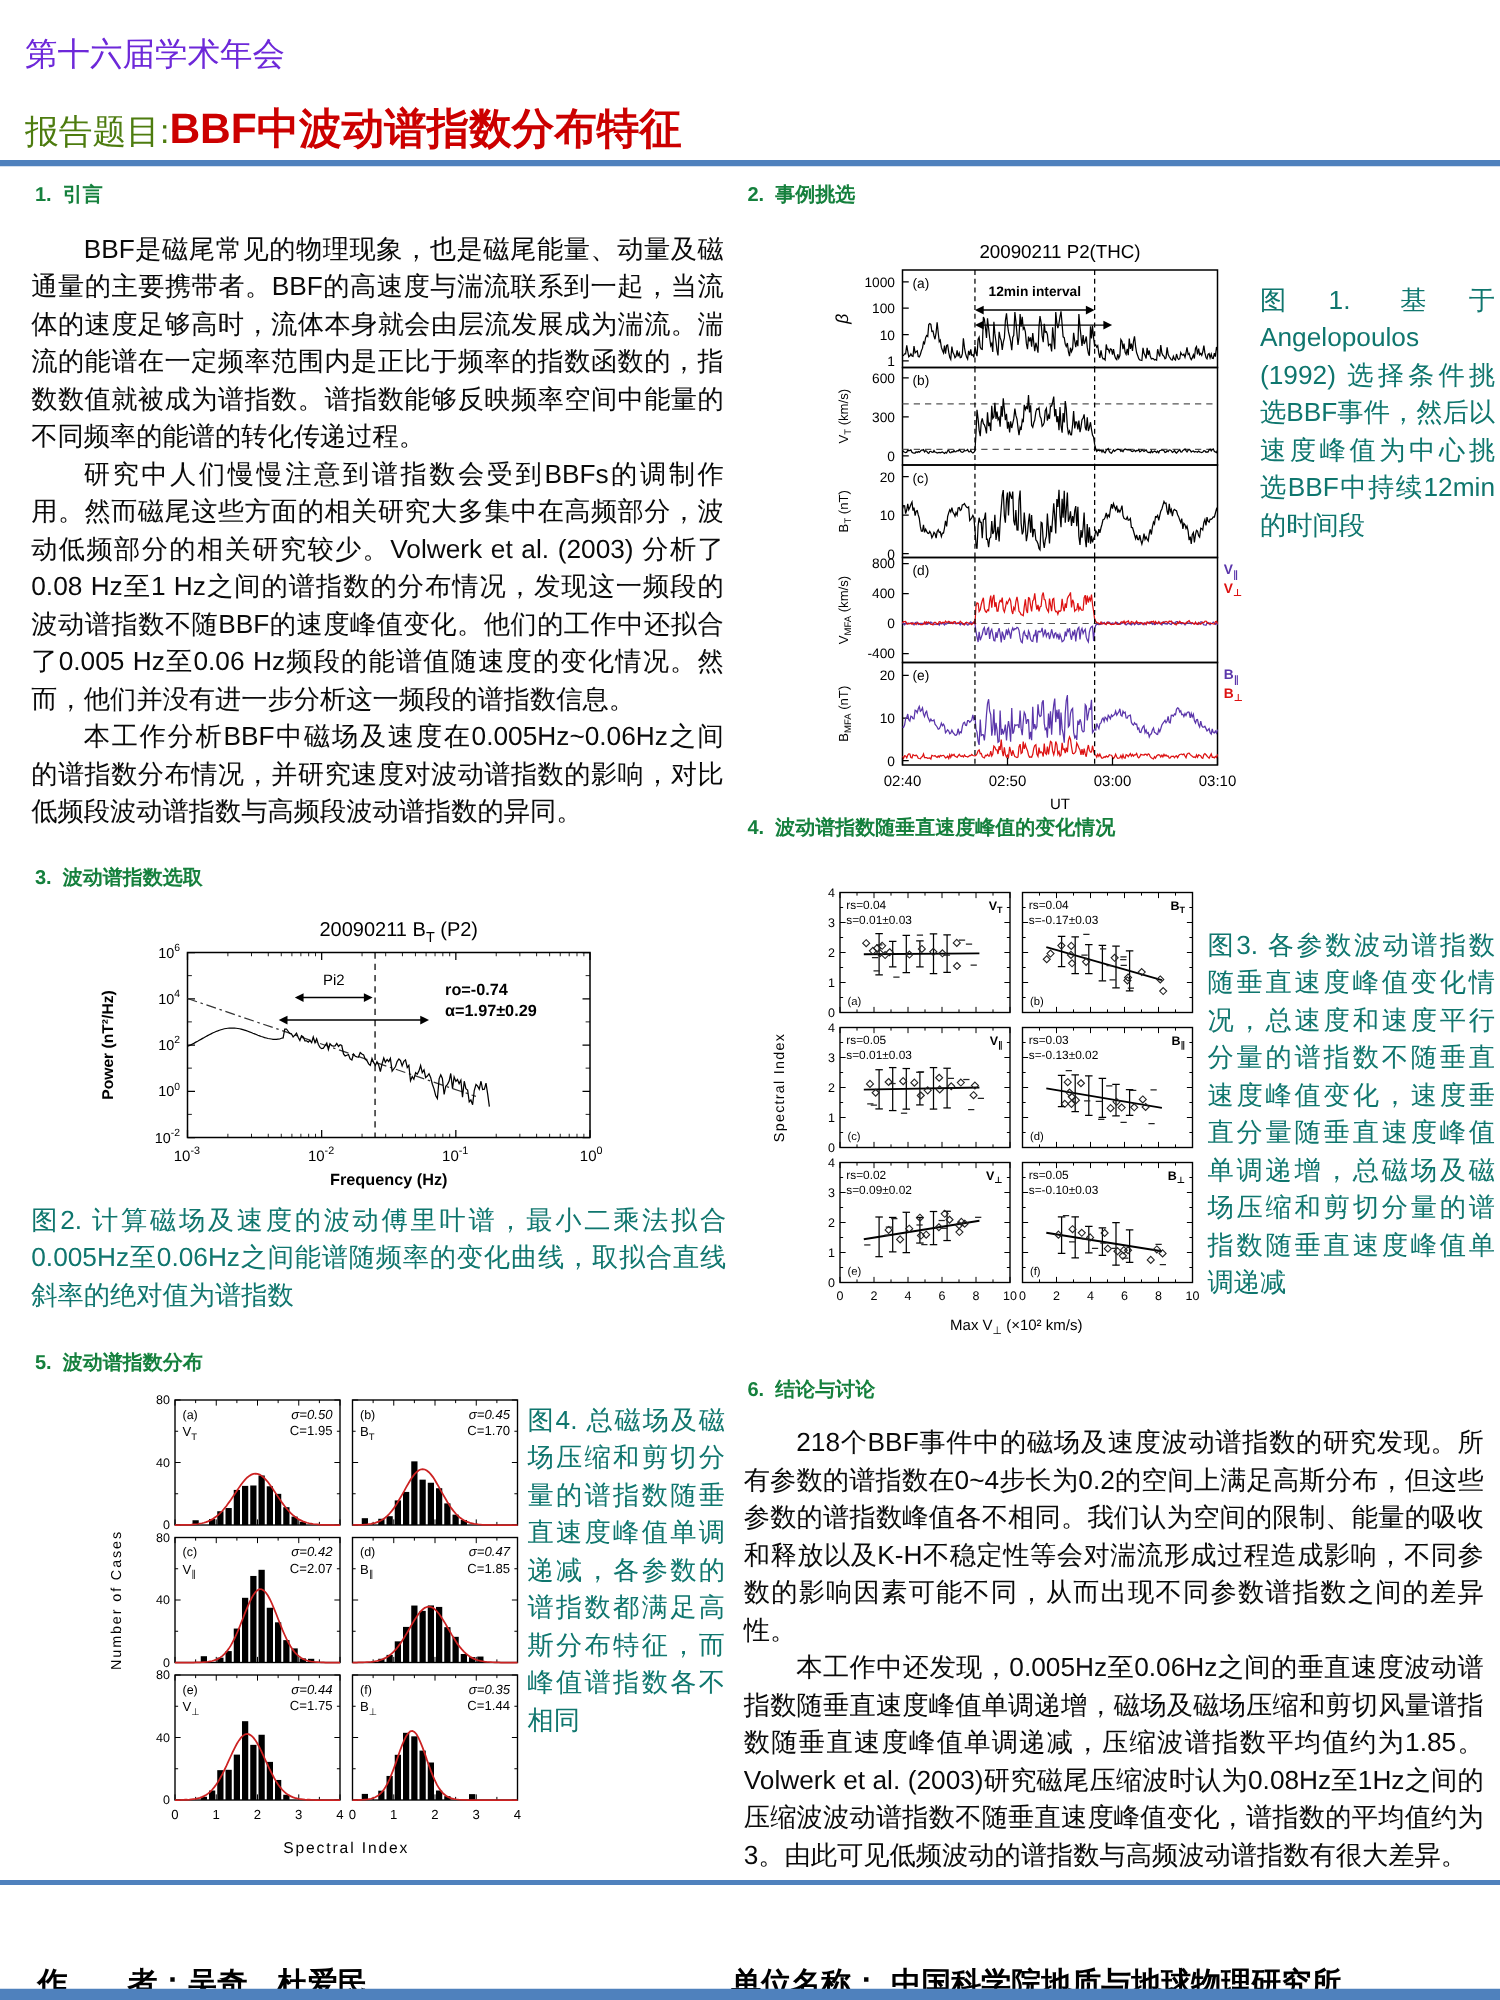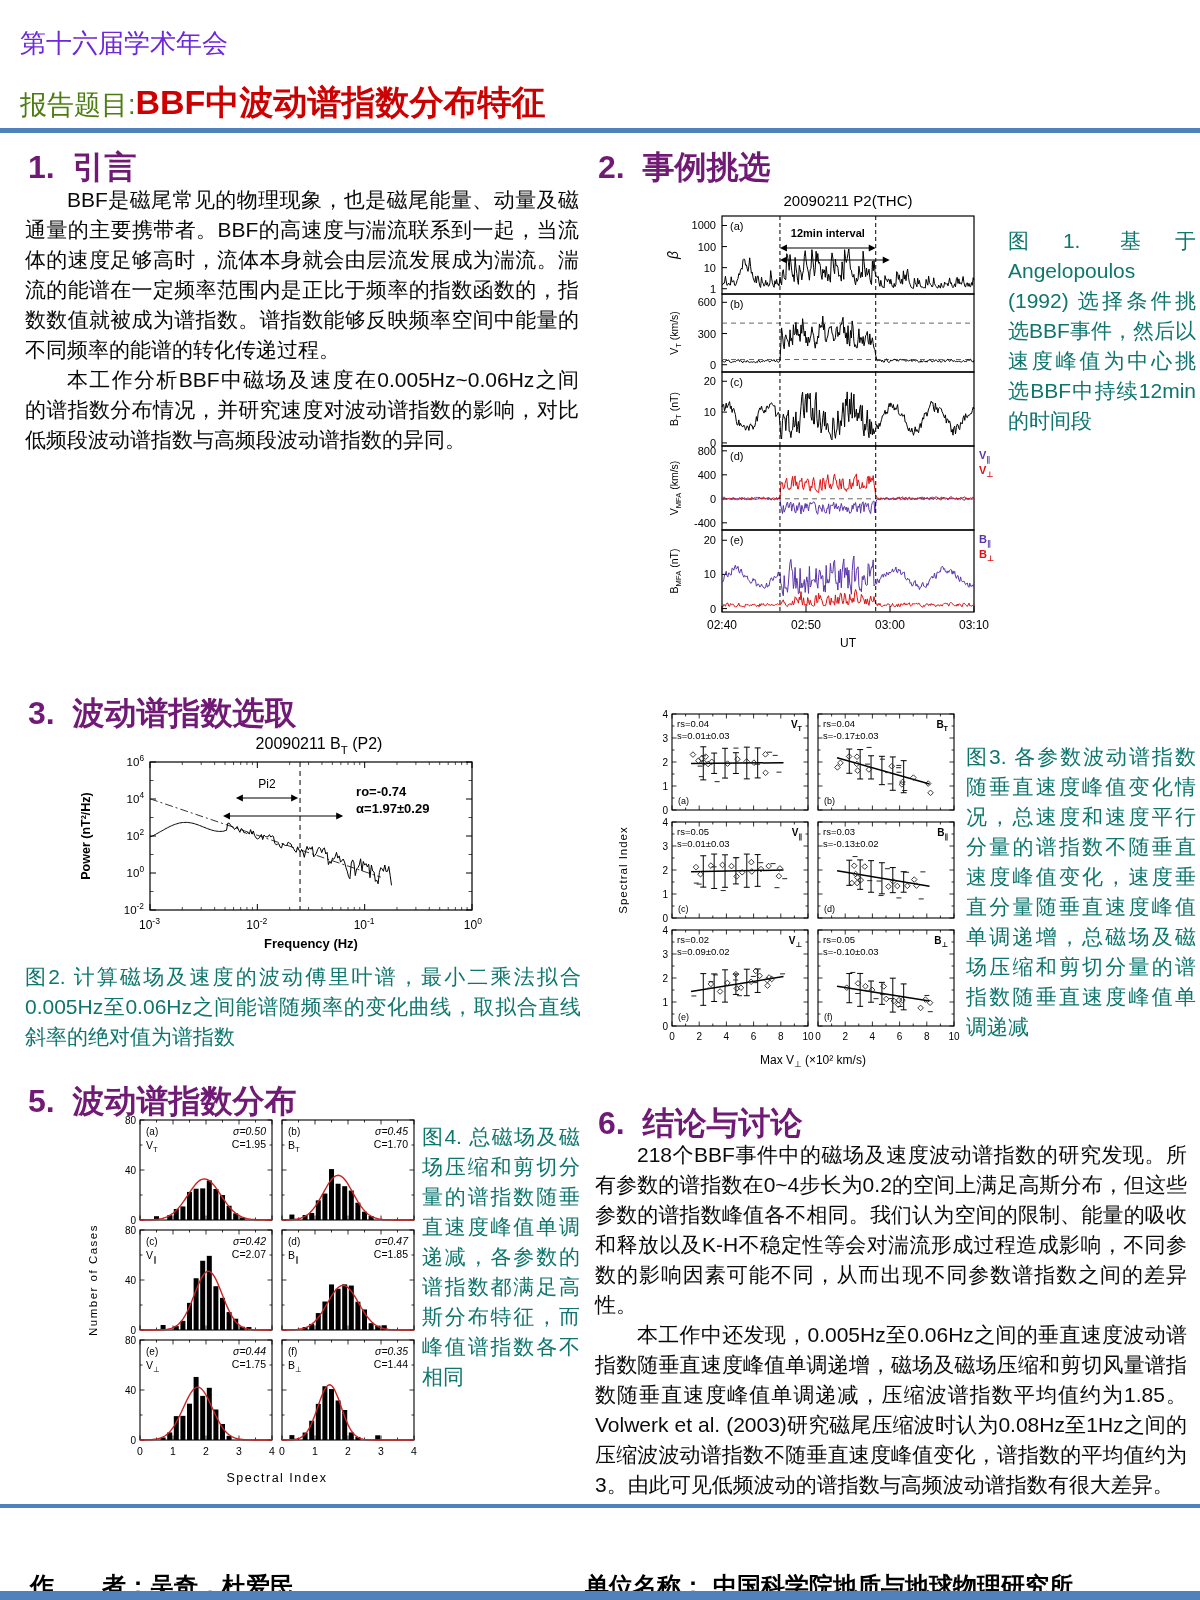--- a/index.html
+++ b/index.html
@@ -3,21 +3,21 @@
 <meta charset="utf-8">
 <style>
   *{margin:0;padding:0;box-sizing:border-box;}
   html,body{background:#ffffff;}
   .page{position:relative;width:1200px;height:1600px;background:#ffffff;overflow:hidden;
         font-family:"Liberation Sans","DejaVu Sans",sans-serif;color:#000;}
   .abs{position:absolute;}
   .h-conf{font-size:26px;color:#6d28d9;}
   .h-line{font-size:27px;color:#4d7c0f;}
   .h-title{color:#cc0000;font-weight:bold;font-size:34px;}
-  .sec-h{color:#701a75;font-weight:bold;font-size:32px;white-space:pre-wrap;}
+  .sec-h{color:#15803d;font-weight:bold;font-size:16px;white-space:pre-wrap;}
   .body-txt{font-size:21px;line-height:30px;color:#0a0a0a;text-align:justify;}
   .body-txt p{text-indent:2em;margin:0;}
   .cap{color:#0f766e;font-size:21px;line-height:30px;text-align:justify;}
   .divider{background:#4f81bd;}
   .footer-lab{font-size:24px;font-weight:bold;color:#000;margin-top:36px;}
   .u-line{display:inline-block;border-bottom:2px solid #a16207;text-align:left;}
   svg text{font-family:"Liberation Sans","DejaVu Sans",sans-serif;}
 </style>
 </head>
 <body>
@@ -26,20 +26,21 @@
 
   <div class="abs h-conf" style="left:20px;top:26px;">第十六届学术年会</div>
   <div class="abs" style="left:20px;top:80px;">
     <span class="h-line">报告题目:</span><span class="h-title">BBF中波动谱指数分布特征</span>
   </div>
   <div class="abs divider" style="left:0;top:128px;width:1200px;height:5px;"></div>
 
   <div class="abs sec-h" style="left:28px;top:146px;">1.  引言</div>
   <div class="abs body-txt" style="left:25px;top:185px;width:554px;">
     <p>BBF是磁尾常见的物理现象，也是磁尾能量、动量及磁通量的主要携带者。BBF的高速度与湍流联系到一起，当流体的速度足够高时，流体本身就会由层流发展成为湍流。湍流的能谱在一定频率范围内是正比于频率的指数函数的，指数数值就被成为谱指数。谱指数能够反映频率空间中能量的不同频率的能谱的转化传递过程。</p>
+    <p>研究中人们慢慢注意到谱指数会受到BBFs的调制作用。然而磁尾这些方面的相关研究大多集中在高频部分，波动低频部分的相关研究较少。Volwerk et al. (2003) 分析了0.08 Hz至1 Hz之间的谱指数的分布情况，发现这一频段的波动谱指数不随BBF的速度峰值变化。他们的工作中还拟合了0.005 Hz至0.06 Hz频段的能谱值随速度的变化情况。然而，他们并没有进一步分析这一频段的谱指数信息。</p>
     <p>本工作分析BBF中磁场及速度在0.005Hz~0.06Hz之间的谱指数分布情况，并研究速度对波动谱指数的影响，对比低频段波动谱指数与高频段波动谱指数的异同。</p>
   </div>
 
   <div class="abs sec-h" style="left:28px;top:692px;">3.  波动谱指数选取</div>
   <div class="abs" style="left:70px;top:732px;">
     <svg width="432" height="224" viewBox="0 0 432 224">
         <text x="249" y="17" font-size="16" text-anchor="middle" fill="#000"><tspan>20090211    B</tspan><tspan dy="4.5" font-size="11.5">T</tspan><tspan dy="-4.5" font-size="16"> (P2)</tspan></text>
         <rect x="80" y="30" width="322" height="148" fill="none" stroke="#000" stroke-width="1.2"></rect>
         <line x1="80" y1="178" x2="80" y2="172" stroke="#000"></line>
         <line x1="80" y1="30" x2="80" y2="36" stroke="#000"></line>
@@ -537,20 +538,21 @@
         <text x="184" y="439" font-size="12" text-anchor="middle" fill="#000">02:50</text>
         <line x1="268" y1="422" x2="268" y2="416" stroke="#000" stroke-width="1"></line>
         <text x="268" y="439" font-size="12" text-anchor="middle" fill="#000">03:00</text>
         <line x1="352" y1="422" x2="352" y2="416" stroke="#000" stroke-width="1"></line>
         <text x="352" y="439" font-size="12" text-anchor="middle" fill="#000">03:10</text>
         <text x="226" y="457" font-size="12" text-anchor="middle" fill="#000">UT</text>
       </svg>
   </div>
   <div class="abs cap" style="left:1008px;top:226px;width:188px;">图1.  基于Angelopoulos (1992) 选择条件挑选BBF事件，然后以速度峰值为中心挑选BBF中持续12min的时间段</div>
 
+  <div class="abs sec-h" style="left:598px;top:652px;width:600px;">4.  波动谱指数随垂直速度峰值的变化情况</div>
   <div class="abs" style="left:612px;top:700px;">
     <svg width="350" height="372" viewBox="0 0 350 372">
         <rect x="60" y="14" width="136" height="96" fill="none" stroke="#000" stroke-width="1.1"></rect>
         <line x1="60" y1="110" x2="60" y2="105.5" stroke="#000" stroke-width="0.8"></line>
         <line x1="60" y1="14" x2="60" y2="18.5" stroke="#000" stroke-width="0.8"></line>
         <line x1="73.6" y1="110" x2="73.6" y2="107.5" stroke="#000" stroke-width="0.8"></line>
         <line x1="73.6" y1="14" x2="73.6" y2="16.5" stroke="#000" stroke-width="0.8"></line>
         <line x1="87.2" y1="110" x2="87.2" y2="105.5" stroke="#000" stroke-width="0.8"></line>
         <line x1="87.2" y1="14" x2="87.2" y2="18.5" stroke="#000" stroke-width="0.8"></line>
         <line x1="100.8" y1="110" x2="100.8" y2="107.5" stroke="#000" stroke-width="0.8"></line>

